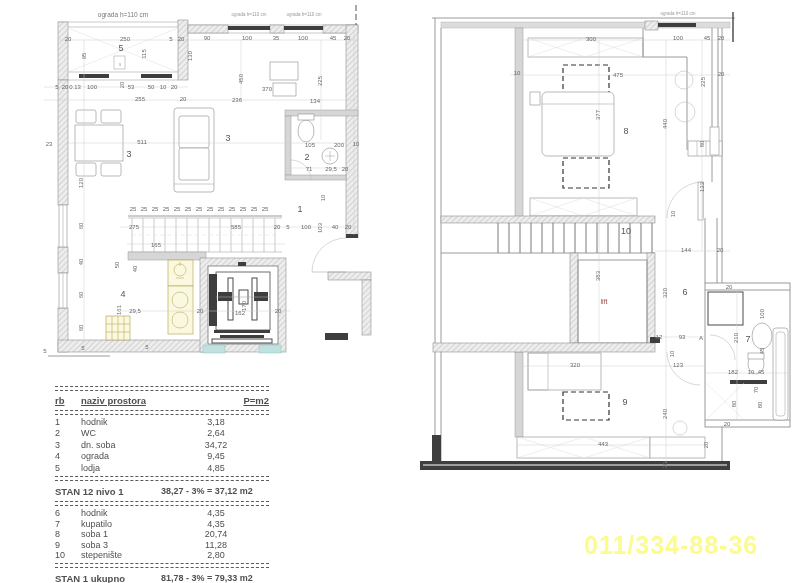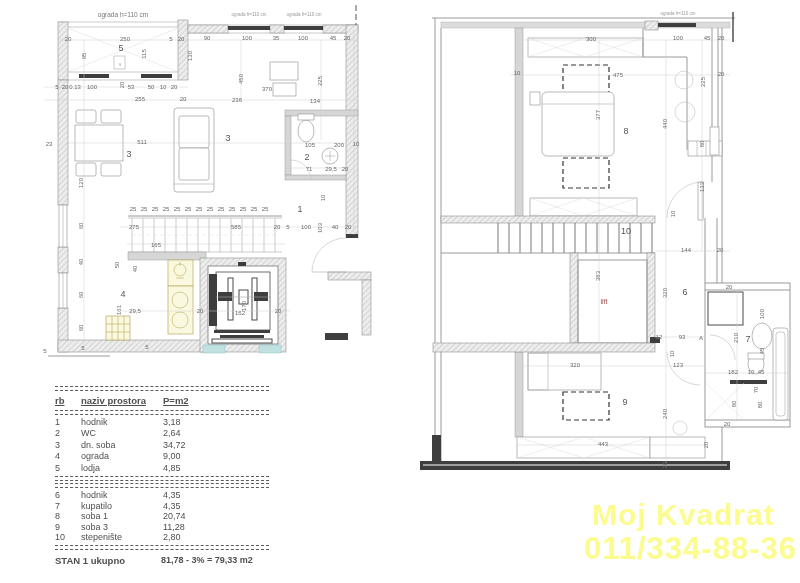--- a/index.html
+++ b/index.html
@@ -27,32 +27,32 @@
   .lbl{font-family:"Liberation Sans",sans-serif;font-size:6px;fill:#6a6a6a;text-anchor:middle;}
   .lbl.room{font-size:9px;fill:#555;}
   .lbl.note{font-size:6.5px;fill:#777;}
   .lbl.tiny{font-size:4.5px;fill:#9a9a9a;}
   .lbl.red{font-size:7px;fill:#a05252;}
 
   
   .area-table{position:absolute;left:55px;top:384px;width:214px;color:#4f4f4f;}
   .sep{height:3px;border-top:1px dashed #5a5a5a;border-bottom:1px dashed #5a5a5a;margin:2px 0;}
   .thead{display:grid;grid-template-columns:26px 82px 1fr;font-weight:bold;font-size:9.5px;padding:2px 0;text-decoration:underline;}
-  .thead .area{text-align:left;}
+  .thead .area{text-align:right;}
   .trow{display:grid;grid-template-columns:26px 82px 1fr;font-size:9px;line-height:11.4px;}
-  .trow .area{}
+  .trow .area{text-align:center;}
   .sub{display:grid;grid-template-columns:106px 1fr;font-weight:bold;font-size:9.5px;padding:3px 0 2px 0;}
   .sub .val{font-size:9px;}
   #rows2 .trow{line-height:10.6px;}
 
   
   .watermark{position:absolute;font-weight:bold;font-family:"Liberation Sans",sans-serif;
              letter-spacing:1px;white-space:nowrap;}
   #wm1{left:592px;top:498px;font-size:30px;}
-  #wm2{left:584px;top:531px;font-size:31px;}
+  #wm2{left:584px;top:531px;font-size:25px;}
 </style>
 </head>
 <body>
 
 <div class="canvas">
 
 <svg width="800" height="583" viewBox="0 0 800 583">
   <defs>
     <pattern id="hat" patternUnits="userSpaceOnUse" width="4" height="4" patternTransform="rotate(45)">
       <rect width="4" height="4" fill="#ededed"></rect>
@@ -508,29 +508,33 @@
           <span class="area">2,64</span>
         </div>
         <div class="trow">
           <span>3</span>
           <span>dn. soba</span>
           <span class="area">34,72</span>
         </div>
         <div class="trow">
           <span>4</span>
           <span>ograda</span>
-          <span class="area">9,00</span>
+          <span class="area">9,45</span>
         </div>
         <div class="trow">
           <span>5</span>
           <span>lodja</span>
           <span class="area">4,85</span>
         </div>
       </div>
     <div class="sep"></div>
+    <div class="sub">
+      <span>STAN 12 nivo 1</span>
+      <span class="val">38,27 - 3% = 37,12 m2</span>
+    </div>
     <div class="sep"></div>
     <div id="rows2">
         <div class="trow">
           <span>6</span>
           <span>hodnik</span>
           <span class="area">4,35</span>
         </div>
         <div class="trow">
           <span>7</span>
           <span>kupatilo</span>
@@ -553,16 +557,15 @@
         </div>
       </div>
     <div class="sep"></div>
     <div class="sub">
       <span>STAN 1 ukupno</span>
       <span class="val">81,78 - 3% = 79,33 m2</span>
     </div>
 
   </div>
 
-  <div class="watermark" id="wm1" style="color: rgb(251, 251, 142);">Moj Kvadrat</div>
   <div class="watermark" id="wm2" style="color: rgb(251, 251, 142);">011/334-88-36</div>
 
 </div>
 
 </body></html>

